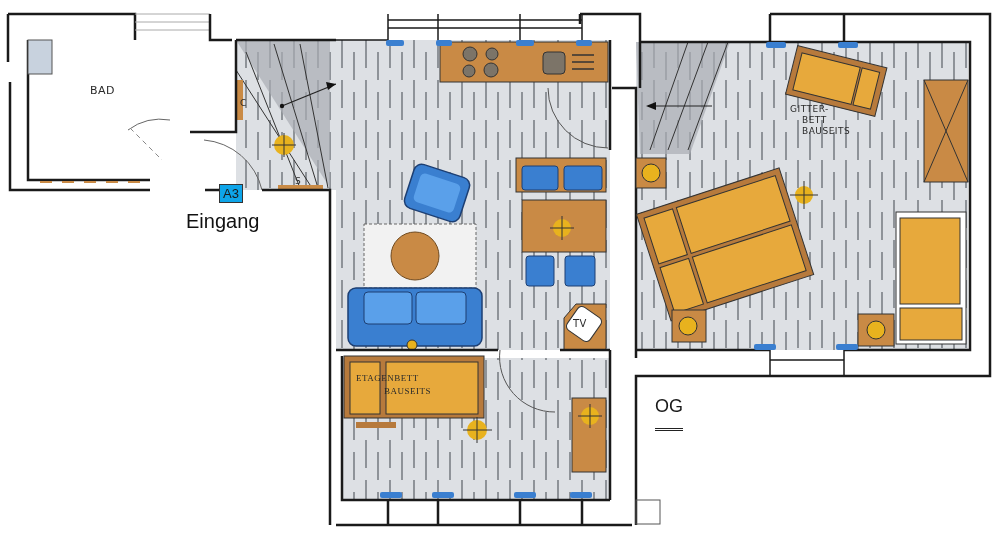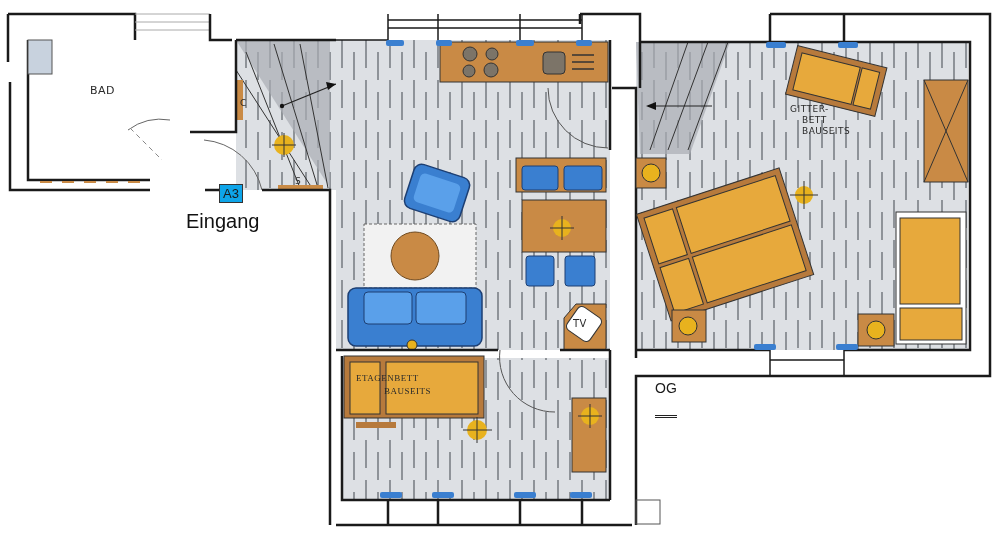--- a/index.html
+++ b/index.html
@@ -2,21 +2,21 @@
 <html><head>
 <meta charset="utf-8">
 <style>
   html,body{margin:0;padding:0;background:#ffffff;}
   body{width:1000px;height:536px;position:relative;overflow:hidden;font-family:"Liberation Sans",sans-serif;}
   .plan{position:absolute;left:0;top:0;width:1000px;height:536px;}
   .label{position:absolute;color:#1a1a1a;white-space:nowrap;}
   .hand{font-family:"DejaVu Sans",sans-serif;font-size:9px;letter-spacing:0.5px;color:#2a2a2a;}
   .eingang{left:186px;top:210px;font-size:20px;color:#111;}
   .a3{left:219px;top:184px;font-size:13px;padding:1px 3px;border:1px solid #333;background:#0ea5e9;}
-  .og{left:655px;top:380px;font-size:14px;border-bottom:3px double #222;padding-bottom:19px;}
+  .og{left:655px;top:396px;font-size:18px;border-bottom:3px double #222;padding-bottom:11px;}
   .bad{left:90px;top:84px;font-size:11px;}
   .gitter{left:790px;top:104px;line-height:11px;text-align:left;}
   .etagen{left:356px;top:372px;line-height:13px;font-family:Liberation Serif, serif;}
   .tv{left:573px;top:318px;font-size:10px;}
   .s{left:295px;top:176px;font-size:9px;}
   .c{left:240px;top:98px;font-size:9px;}
 </style>
 </head>
 <body>
 

